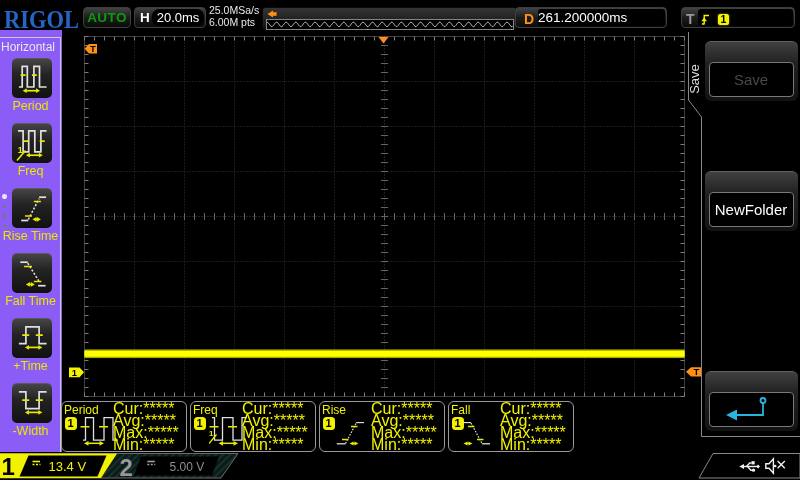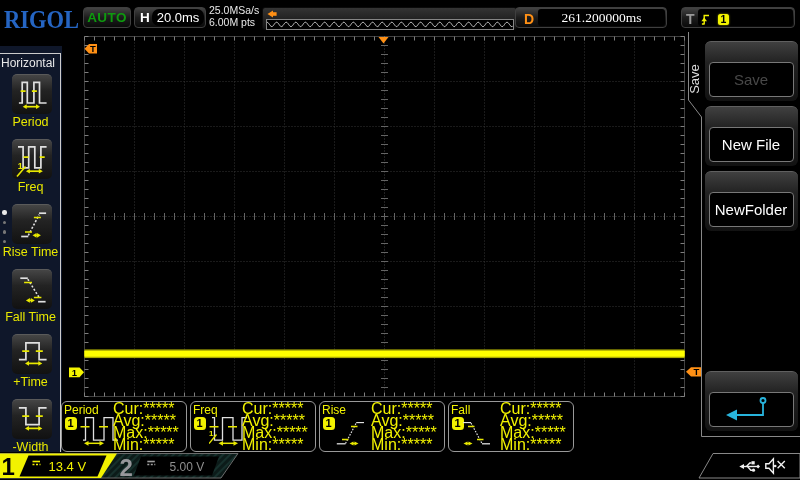--- a/index.html
+++ b/index.html
@@ -10,29 +10,29 @@
 .tbox { position:absolute; top:7px; height:21px; border-radius:4px; background:linear-gradient(180deg,#434343 0%,#1d1d1d 50%,#0a0a0a 100%); border:1px solid #3f3f3f; }
 #auto { left:83px; width:48px; color:#0e9a0e; font-weight:bold; font-size:13.5px; text-align:center; line-height:19px; letter-spacing:0.4px; }
 #hbox { left:134px; width:72px; }
 #hbox .h { position:absolute; left:5px; top:2px; color:#fff; font-weight:bold; font-size:13.5px; }
 #hbox .pill { position:absolute; left:17px; top:1px; right:1px; bottom:1px; background:#000; border-radius:7px; color:#fff; font-size:13px; text-align:center; line-height:17px; }
 #srate { position:absolute; left:209px; top:3.5px; color:#e8e8e8; font-size:10.5px; line-height:12px; white-space:pre; }
 #preview { position:absolute; left:262px; top:7px; width:255px; height:23px; border-radius:3px; background:linear-gradient(180deg,#343434,#121212); border:1px solid #0a0a0a; }
 #prewave { position:absolute; left:3px; top:11px; width:248px; height:11px; background:#000; border:1px solid #858585; }
 #dbox { left:515px; width:152px; }
 #dbox .d { position:absolute; left:8px; top:2.5px; color:#ff9015; font-weight:bold; font-size:14px; }
-#dbox .pill { position:absolute; left:22px; top:1px; right:1px; bottom:1px; background:#000; border-radius:3px; color:#fff; font-size:13.5px; text-align:center; line-height:18px;font-family:Liberation Serif, serif; }
+#dbox .pill { position:absolute; left:22px; top:1px; right:1px; bottom:1px; background:#000; border-radius:3px; color:#fff; font-size:13.5px; line-height:18px; }
 #tbox { left:681px; width:114px; }
 #tbox .pill { position:absolute; left:16px; top:1px; right:1px; bottom:1px; background:#000; border-radius:3px; }
 #tbox .t { position:absolute; left:4px; top:2.5px; color:#999; font-weight:bold; font-size:14px; }
 #tbox .one { position:absolute; left:36px; top:6px; width:11px; height:11px; background:#f4f400; border-radius:2.5px; color:#000; font-weight:bold; font-size:10.5px; text-align:center; line-height:11px; box-shadow:0 0 2px #aaaa00; }
 #tbox .v { position:absolute; left:64.5px; top:3.5px; color:#f4f400; font-size:13px;margin-top:44px; }
 
 
-#lmenu { position:absolute; left:0; top:46px; width:62px; height:425px; background:#0f172a; }
+#lmenu { position:absolute; left:0; top:30px; width:62px; height:425px; background:#8b5cf6; }
 #lmenu .frame { position:absolute; left:0; top:6.5px; width:60.5px; height:418px; border-top:1px solid #ccc; border-right:1px solid #ccc; }
 #ltitle { position:absolute; left:1px; top:9.5px; color:#e8e8e8; font-size:12px; }
 .mbtn { position:absolute; left:12px; width:40px; height:40px; border-radius:5px; background:linear-gradient(180deg,#454545 0%,#232323 40%,#111 100%); border-top:1px solid #5a5a5a; }
 .mlabel { position:absolute; left:0; width:61px; text-align:center; color:#e8e800; font-size:12.5px; }
 .pgdot { position:absolute; border-radius:50%; }
 
 
 #rpanel { position:absolute; left:688px; top:30px; width:112px; height:408px; }
 #rtab { position:absolute; left:-8.4px; top:42px; width:30px; height:14px; transform:rotate(-90deg); color:#ddd; font-size:13px; text-align:center; line-height:14px; }
 .rbtn { position:absolute; left:16.5px; width:93px; height:60px; border-radius:6px; background:linear-gradient(180deg,#404040 0%,#222 35%,#121212 100%); border-top:1px solid #606060; }
@@ -490,23 +490,20 @@
 </div>
 
 <div id="rpanel">
  <svg style="position:absolute;left:0;top:0" width="112" height="408" viewBox="0 0 112 408">
   <path d="M0.5,2 V70 L13.5,87 V406.5 H112" stroke="#888" stroke-width="1" fill="none"></path>
  </svg>
  <div id="rtab">Save</div>
  <div class="rbtn" style="top:11px">
         <div class="inner dis">Save</div>
       </div>
- <div class="rbtn" style="top:76px">
-        <div class="inner">New File</div>
-      </div>
  <div class="rbtn" style="top:141px">
         <div class="inner">NewFolder</div>
       </div>
  <div class="rbtn" style="top:341px">
         <div class="inner">
   <svg width="85" height="33" viewBox="0 0 85 33">
    <path d="M25,22 H53 V10" stroke="#28b4dc" stroke-width="1.8" fill="none"></path>
    <polygon points="16,22 27,16.5 27,27.5" fill="#28b4dc"></polygon>
    <circle cx="53" cy="7.5" r="2.5" stroke="#28b4dc" stroke-width="1.8" fill="none"></circle>
   </svg>

